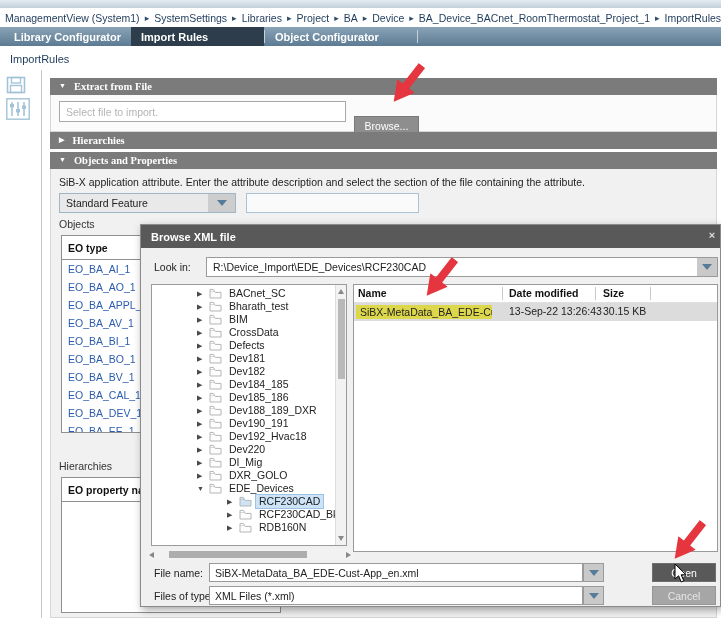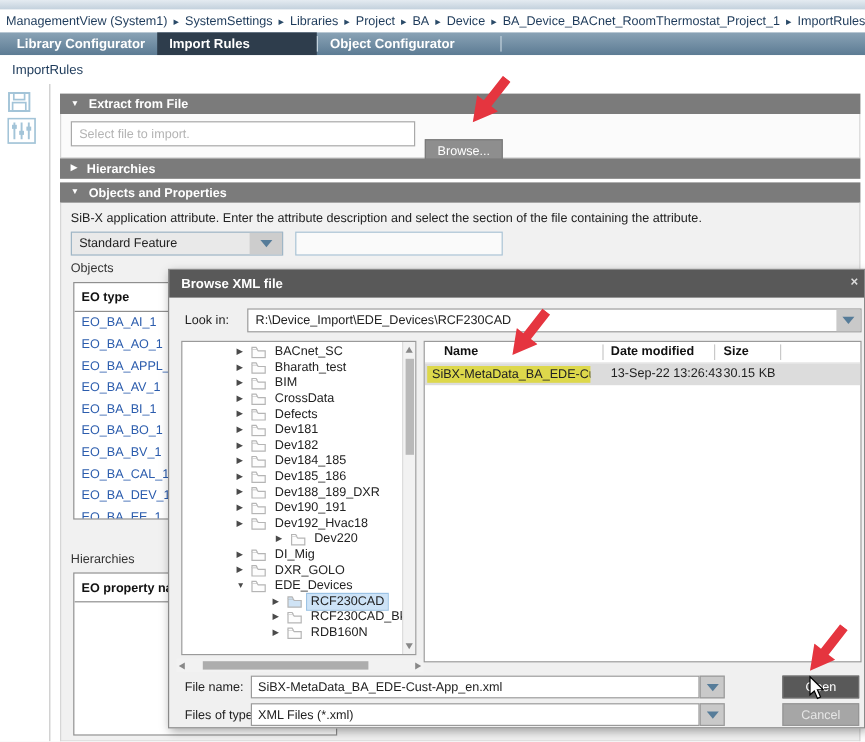--- a/index.html
+++ b/index.html
@@ -22,21 +22,21 @@
 
   .pagetitle-row { position:absolute; left:0; top:46px; width:721px; height:24px; background:#fff; }
   .pagetitle { position:absolute; left:10px; top:7px; font-size:11px; color:#1d3a5a; }
 
   
   .leftrail { position:absolute; left:0; top:70px; width:42px; height:548px; background:#fff; border-right:1px solid #c8c8c8; }
   .rail-btn { position:absolute; left:6px; }
 
   
   .sec-header { position:absolute; left:50px; width:667px; height:17px; background:#7b7b7b; color:#fff;
-    font-size:10.5px; font-weight:bold; display:flex; align-items:center; padding-left:9px; }
+    font-size:10.5px; font-weight:bold; display:flex; align-items:center; padding-left:9px;font-family:Liberation Serif, serif; }
   .sec-header .chev { font-size:7px; margin-right:8px; position:relative; top:-0.5px; }
   .extract-body { position:absolute; left:50px; top:95px; width:667px; height:37px; background:#fbfbfb; border:1px solid #d6d6d6; border-top:none; }
   .file-input { position:absolute; left:8px; top:6px; width:287px; height:21px; border:1px solid #a9a9a9;
     background:#fff; font-size:10.5px; padding:0 6px; color:#555; font-family:"Liberation Sans",sans-serif; }
   .file-input::placeholder { color:#b4b4b4; }
   .browse-btn { position:absolute; left:303px; top:7px; width:65px; height:20px; background:#8e8e8e; color:#fff;
     border:1px solid #7a7a7a; font-size:10.5px; font-family:"Liberation Sans",sans-serif;margin-top:14px; }
 
   .objprops-body { position:absolute; left:50px; top:169px; width:667px; height:449px; background:#f1f1f1; border:1px solid #d6d6d6; border-top:none; }
   .op-desc { position:absolute; left:8px; top:7px; font-size:10.5px; color:#222; }
@@ -339,21 +339,21 @@
           <div class="tree-row" style="padding-left: 45px;">
             <span class="tw">▶</span>
             <span class="folder">
               <svg width="13" height="11" viewBox="0 0 13 11">
                 <path d="M1 3 h4 l1.2 1.4 H12 V10 H1 Z" fill="#fdfdfd" stroke="#b5b5b5"></path>
                 <path d="M1 3 V1.4 h3.4 l1 1.6" fill="#fdfdfd" stroke="#b5b5b5"></path>
               </svg>
             </span>
             <span class="tlabel">Dev192_Hvac18</span>
           </div>
-          <div class="tree-row" style="padding-left: 45px; justify-content: center;">
+          <div class="tree-row" style="padding-left: 45px;">
             <span class="tw">▶</span>
             <span class="folder">
               <svg width="13" height="11" viewBox="0 0 13 11">
                 <path d="M1 3 h4 l1.2 1.4 H12 V10 H1 Z" fill="#fdfdfd" stroke="#b5b5b5"></path>
                 <path d="M1 3 V1.4 h3.4 l1 1.6" fill="#fdfdfd" stroke="#b5b5b5"></path>
               </svg>
             </span>
             <span class="tlabel">Dev220</span>
           </div>
           <div class="tree-row" style="padding-left: 45px; align-items: center;">
@@ -425,21 +425,21 @@
     </div>
 
     <div class="hscroll">
       <div class="hs-left"></div>
       <div class="hs-thumb"></div>
       <div class="hs-right"></div>
     </div>
 
     <div class="files-panel">
       <div class="fl-header">
-        <span class="fl-col" style="left:16px;">Name</span>
+        <span class="fl-col" style="left:4px;">Name</span>
         <span class="fl-sep" style="left:148px;"></span>
         <span class="fl-col" style="left:155px;">Date modified</span>
         <span class="fl-sep" style="left:241px;"></span>
         <span class="fl-col" style="left:249px;">Size</span>
         <span class="fl-sep" style="left:296px;"></span>
       </div>
       <div>
           <div class="frow sel">
             <span class="fcell fname hl" style="left: 8px;">SiBX-MetaData_BA_EDE-Cus...</span>
             <span class="fcell" style="left: 155px;">13-Sep-22 13:26:43</span>

